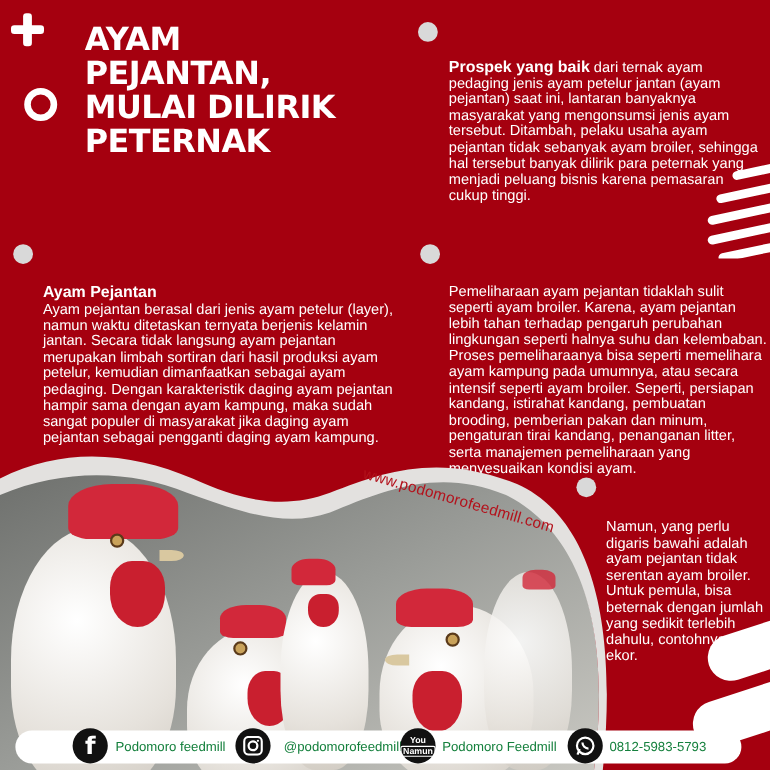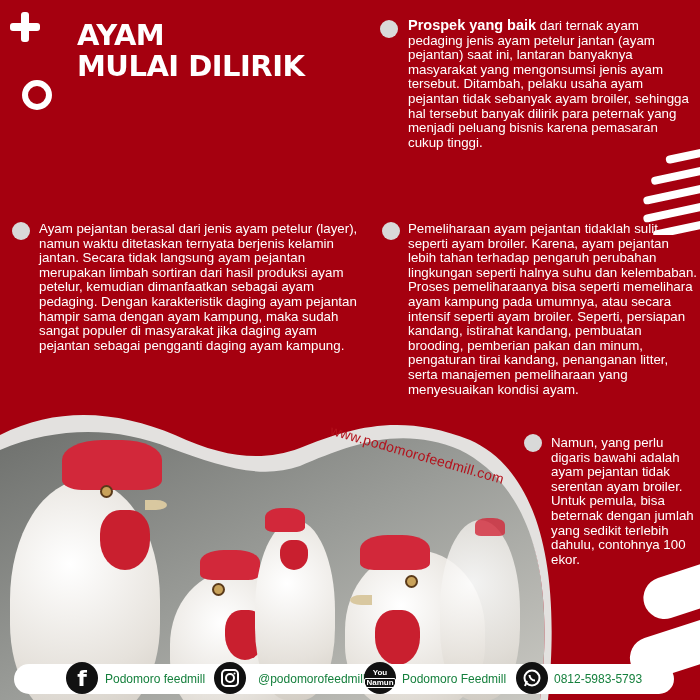--- a/index.html
+++ b/index.html
@@ -5,21 +5,21 @@
   html,body{margin:0;padding:0;}
   body{width:700px;height:700px;overflow:hidden;position:relative;background:#a5000f;font-family:"Liberation Sans",sans-serif;color:#fff;}
   .abs{position:absolute;}
   .plus{left:10px;top:12px;width:30px;height:30px;}
   .plus:before,.plus:after{content:"";position:absolute;background:#fff;border-radius:3px;}
   .plus:before{left:11px;top:0;width:8px;height:30px;}
   .plus:after{left:0;top:11px;width:30px;height:8px;}
   .ring{left:22px;top:80px;width:18px;height:18px;border:6px solid #fff;border-radius:50%;}
   .title{left:77px;top:20px;width:300px;font-family:"DejaVu Sans",sans-serif;font-weight:bold;font-size:29px;line-height:31px;letter-spacing:-0.5px;}
   .title div{white-space:nowrap;}
-  .sec{font-size:13.3px;line-height:14.6px;}
+  .sec{font-size:13.3px;line-height:14.6px;margin-top:36px;}
   .dot{width:18px;height:18px;border-radius:50%;background:#d9d9d9;}
   .sec h3{margin:0;font-size:14.5px;line-height:16px;font-weight:bold;}
   .sec p{margin:0;}
   .b{font-weight:bold;font-size:14.5px;}
   .stripes{right:-10px;top:135px;width:80px;height:100px;overflow:hidden;}
   .stripes .ln{position:absolute;right:0;height:8px;background:#fff;border-radius:4px;transform:rotate(-12deg);transform-origin:right center;}
   .photo{left:0;top:400px;width:700px;height:300px;overflow:hidden;}
   .site{left:333px;top:422px;color:#b3121c;font-size:14px;transform:rotate(16deg);transform-origin:left top;white-space:nowrap;letter-spacing:0.2px;}
   .hen{position:absolute;border-radius:50% 50% 40% 40%;background:radial-gradient(circle at 40% 35%,#ffffff,#e6e2dc 60%,#cfc9c0);}
   .comb{position:absolute;background:#d2283a;border-radius:40% 40% 20% 20%;}
@@ -32,38 +32,41 @@
   .rbar{position:absolute;height:42px;background:#fff;border-radius:21px;}
 </style>
 </head>
 <body>
 
 <div class="abs plus"></div>
 <div class="abs ring"></div>
 
 <div class="abs title">
   <div>AYAM</div>
+  <div>PEJANTAN,</div>
   <div>MULAI DILIRIK</div>
+  <div>PETERNAK</div>
 </div>
 
 <div class="abs dot" style="left:380px;top:20px;"></div>
 <div class="abs sec" style="left:408px;top:18px;width:285px;">
   <p><span class="b">Prospek yang baik</span> <span>dari ternak ayam pedaging jenis ayam petelur jantan (ayam pejantan) saat ini, lantaran banyaknya masyarakat yang mengonsumsi jenis ayam tersebut. Ditambah, pelaku usaha ayam pejantan tidak sebanyak ayam broiler, sehingga hal tersebut banyak dilirik para peternak yang menjadi peluang bisnis karena pemasaran cukup tinggi.</span></p>
 </div>
 
 <div class="abs stripes">
   <div class="ln" style="top:12px;width:45px;"></div>
   <div class="ln" style="top:30px;width:60px;"></div>
   <div class="ln" style="top:48px;width:68px;"></div>
   <div class="ln" style="top:66px;width:68px;"></div>
   <div class="ln" style="top:84px;width:58px;"></div>
 </div>
 
 <div class="abs dot" style="left:12px;top:222px;"></div>
 <div class="abs sec" style="left:39px;top:222px;width:330px;">
+  <h3>Ayam Pejantan</h3>
   <p>Ayam pejantan berasal dari jenis ayam petelur (layer), namun waktu ditetaskan ternyata berjenis kelamin jantan. Secara tidak langsung ayam pejantan merupakan limbah sortiran dari hasil produksi ayam petelur, kemudian dimanfaatkan sebagai ayam pedaging. Dengan karakteristik daging ayam pejantan hampir sama dengan ayam kampung, maka sudah sangat populer di masyarakat jika daging ayam pejantan sebagai pengganti daging ayam kampung.</p>
 </div>
 
 <div class="abs dot" style="left:382px;top:222px;"></div>
 <div class="abs sec" style="left:408px;top:222px;width:290px;">
   <p>Pemeliharaan ayam pejantan tidaklah sulit seperti ayam broiler. Karena, ayam pejantan lebih tahan terhadap pengaruh perubahan lingkungan seperti halnya suhu dan kelembaban. Proses pemeliharaanya bisa seperti memelihara ayam kampung pada umumnya, atau secara intensif seperti ayam broiler. Seperti, persiapan kandang, istirahat kandang, pembuatan brooding, pemberian pakan dan minum, pengaturan tirai kandang, penanganan litter, serta manajemen pemeliharaan yang menyesuaikan kondisi ayam.</p>
 </div>
 
 <div class="abs photo">
   <svg width="700" height="300" style="position:absolute;left:0;top:0;">

